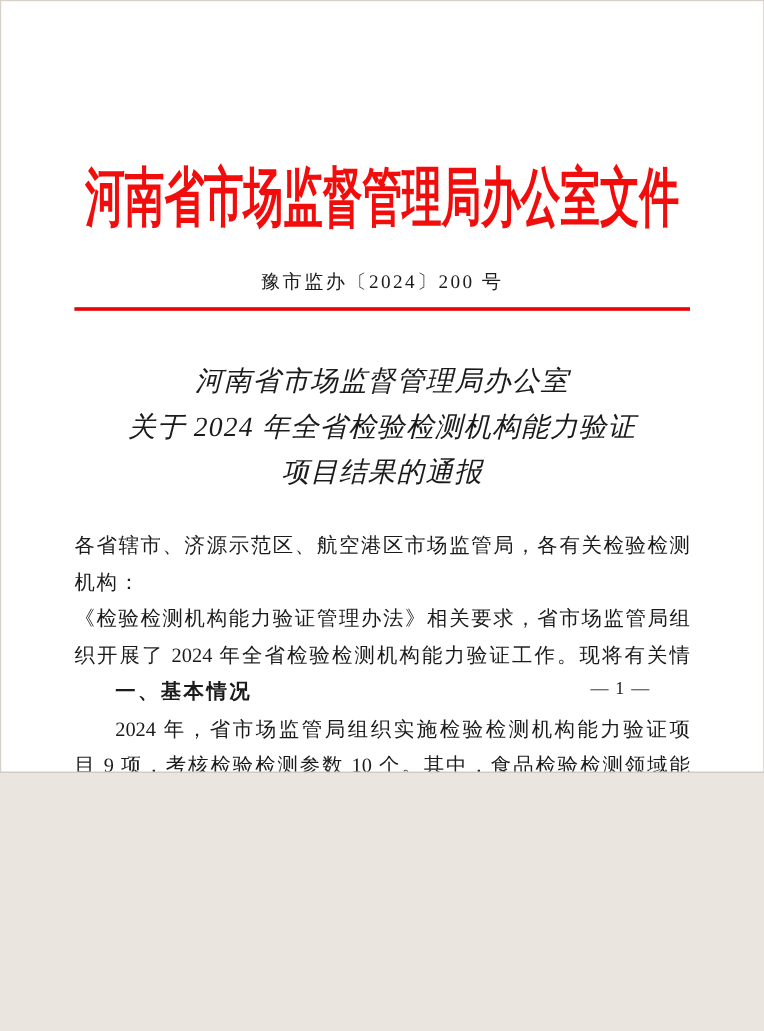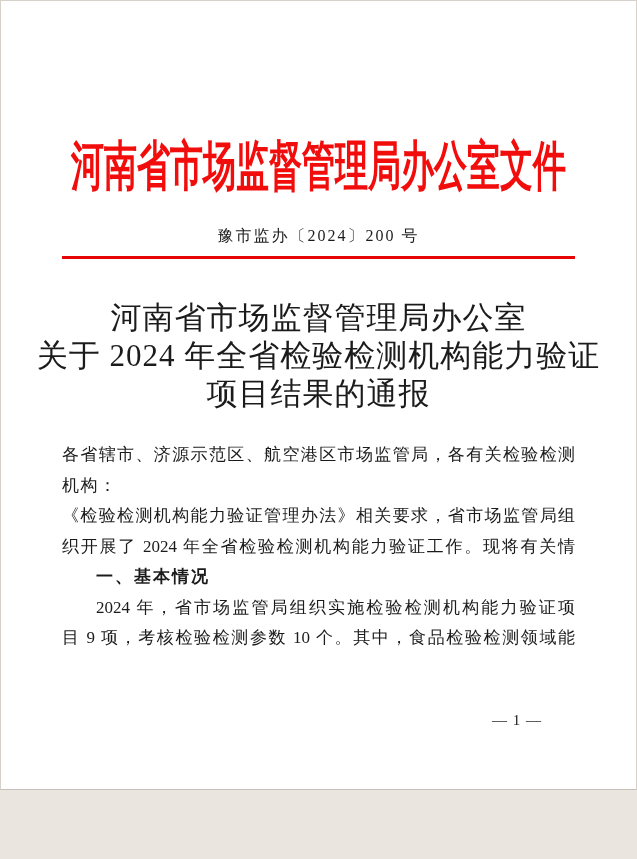--- a/index.html
+++ b/index.html
@@ -8,21 +8,21 @@
     width: 637px;
     height: 859px;
     background: #eae5df;
     font-family: "Liberation Serif", "DejaVu Serif", serif;
     color: #1b1b1b;
   }
   .page {
     position: relative;
     box-sizing: border-box;
     width: 637px;
-    height: 790px;
+    height: 644px;
     background: #ffffff;
     border: 1px solid #d6d1cb;
     border-bottom-color: #c6c0b9;
     overflow: hidden;
   }
   .red-head {
     margin-top: 143px;
     text-align: center;
     font-size: 33px;
     font-weight: bold;
@@ -41,23 +41,24 @@
     letter-spacing: 2px;
   }
   .red-rule {
     margin: 8px 61px 0 61px;
     height: 3px;
     background: #e60404;
   }
   .doc-title {
     margin-top: 40px;
     text-align: center;
-    font-size: 31px;
+    font-size: 23px;
     line-height: 38px;
     letter-spacing: 1px;
+    font-style: italic;
   }
   .body-text {
     margin: 27px 61px 0 61px;
     font-size: 17px;
     line-height: 30.5px;
     text-align: justify;
   }
   .line {
     text-align-last: justify;
   }

